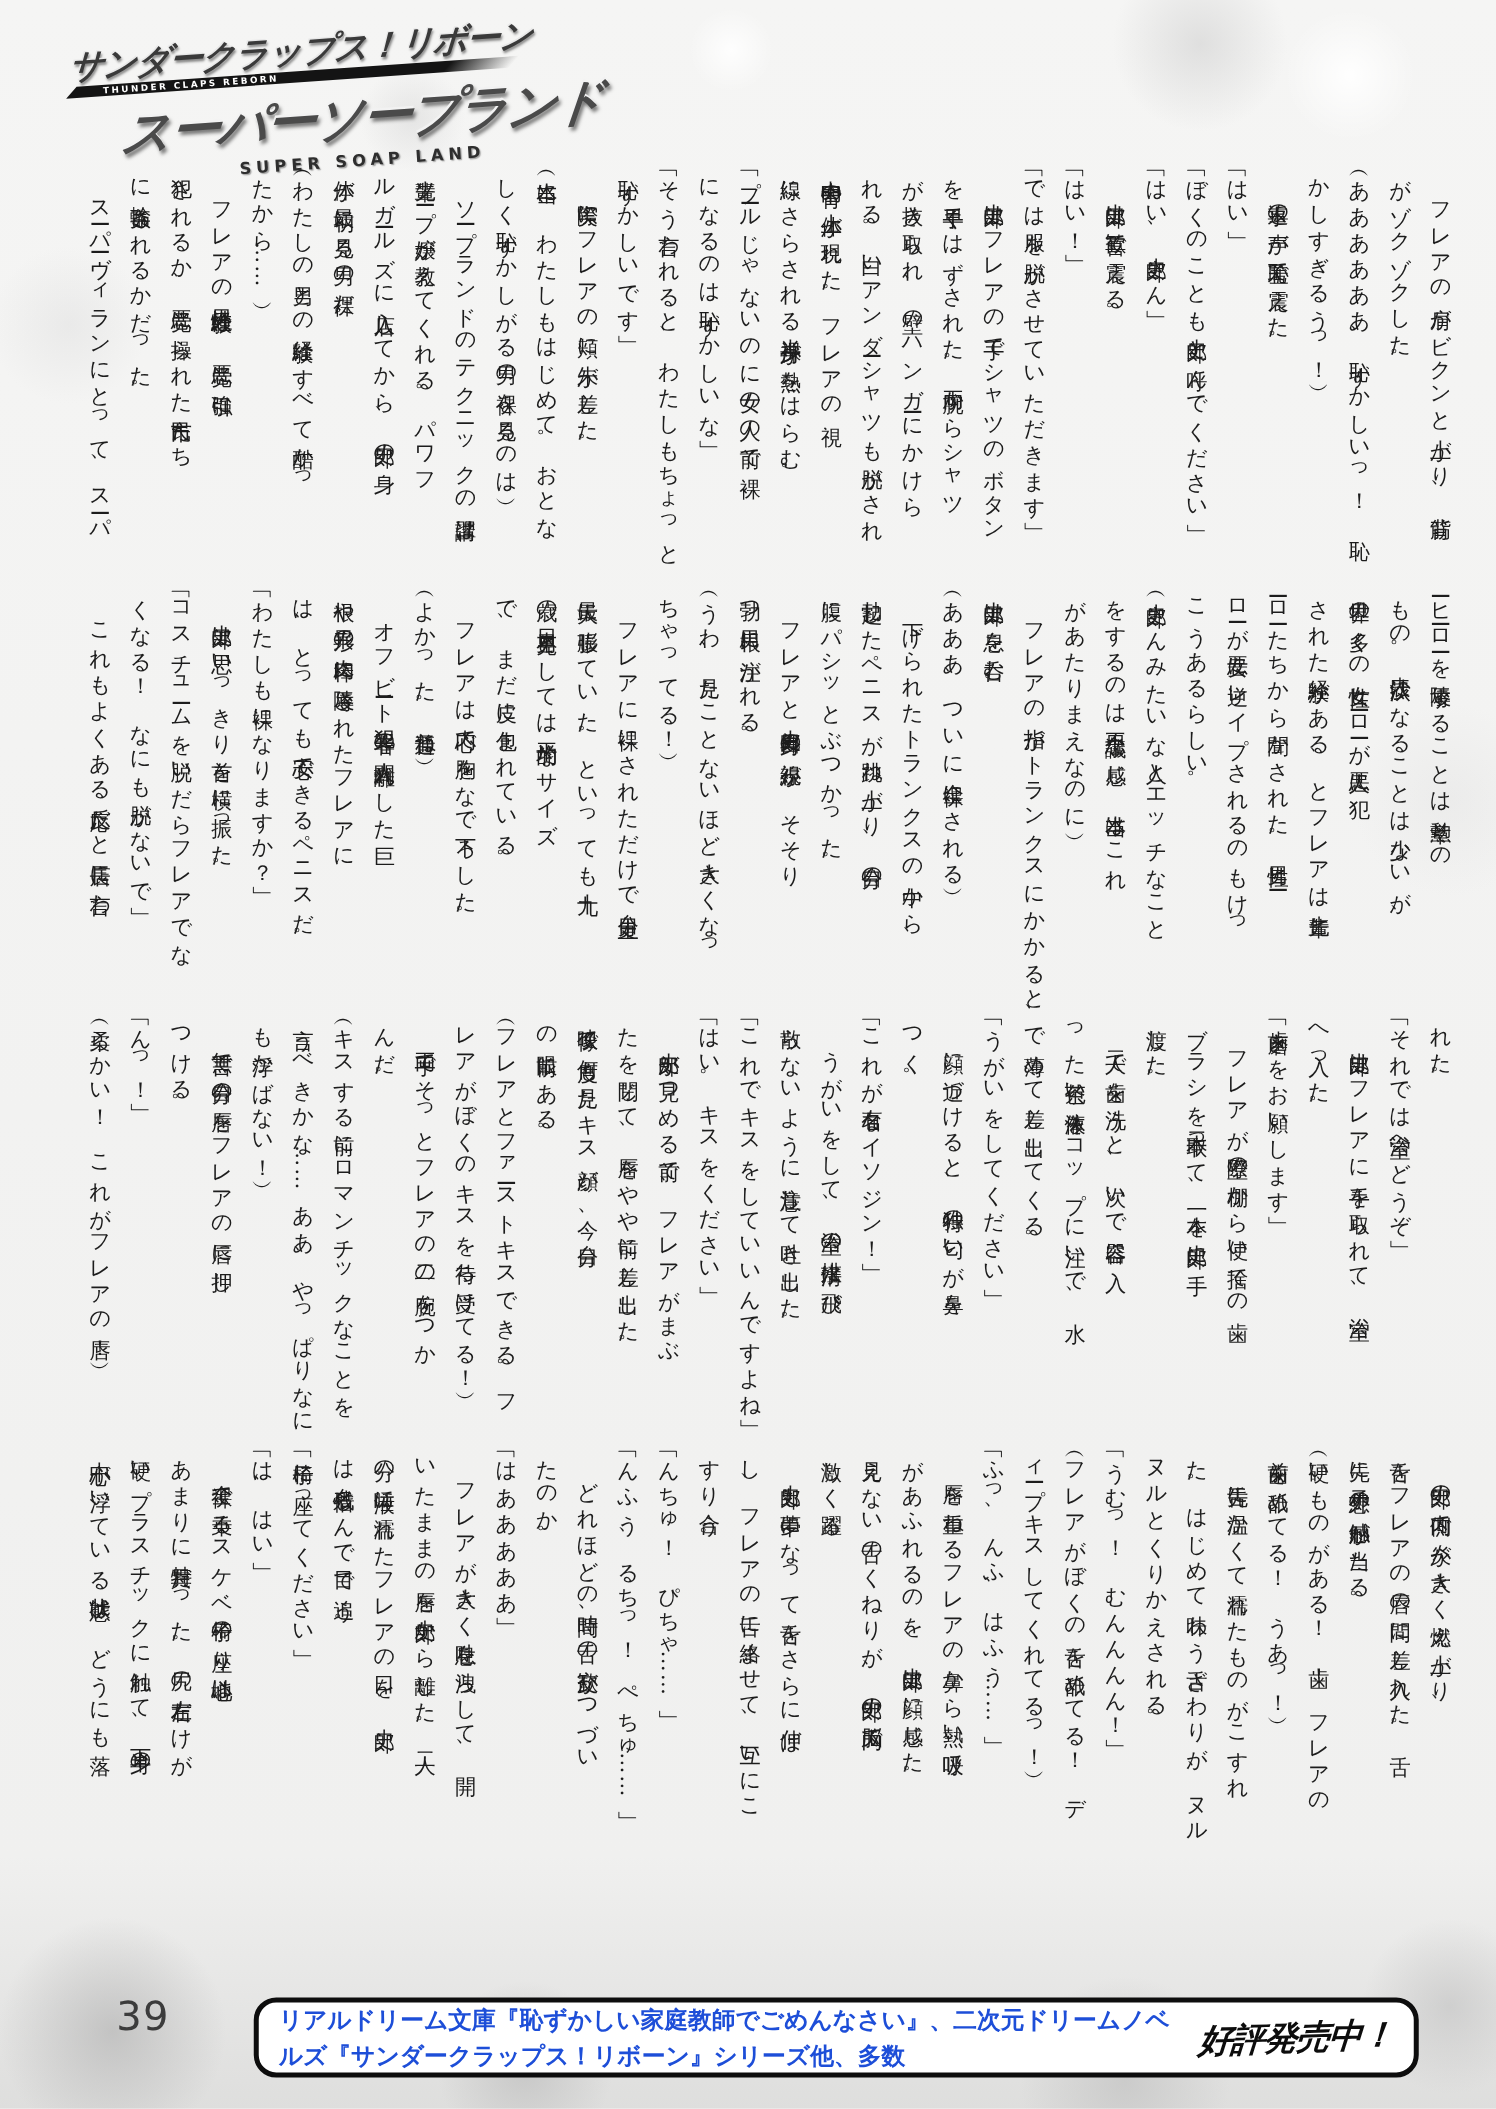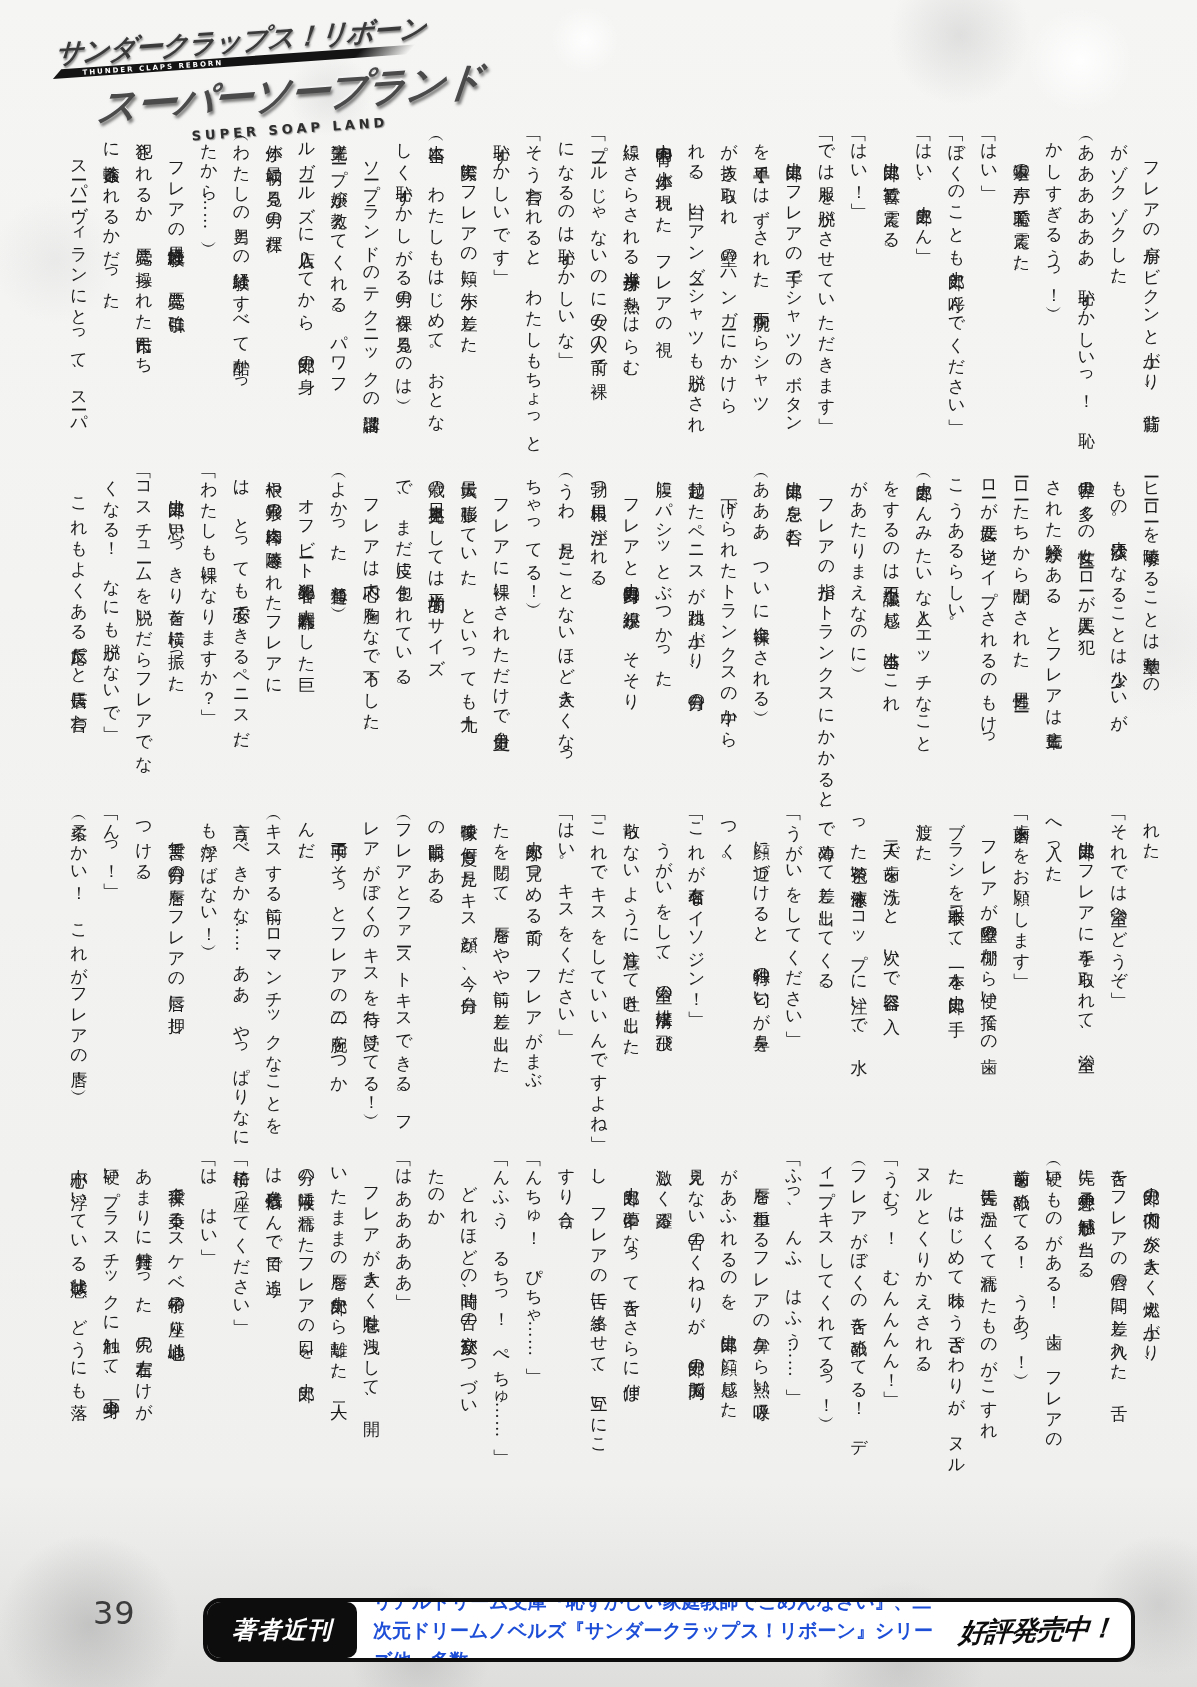--- a/index.html
+++ b/index.html
@@ -267,18 +267,17 @@
       <div class="tcol">「は、はい」</div>
       <div class="tcol">　全裸で乗るスケベ椅子の座り心地は、</div>
       <div class="tcol">あまりに特異だった。尻の左右だけが</div>
       <div class="tcol">硬いプラスチックに触れて、下半身の</div>
       <div class="tcol">中心が浮いている状態は、どうにも落</div>
     </div>
 
   <div class="pageno">39</div>
 
   <div class="footer-bar">
-    <div class="footer-label">著者近刊</div>
     <div class="footer-text">リアルドリーム文庫『恥ずかしい家庭教師でごめんなさい』、二次元ドリームノベルズ『サンダークラップス！リボーン』シリーズ他、多数</div>
     <div class="footer-badge">好評発売中！</div>
   </div>
 
 </div>
 
 </body></html>

